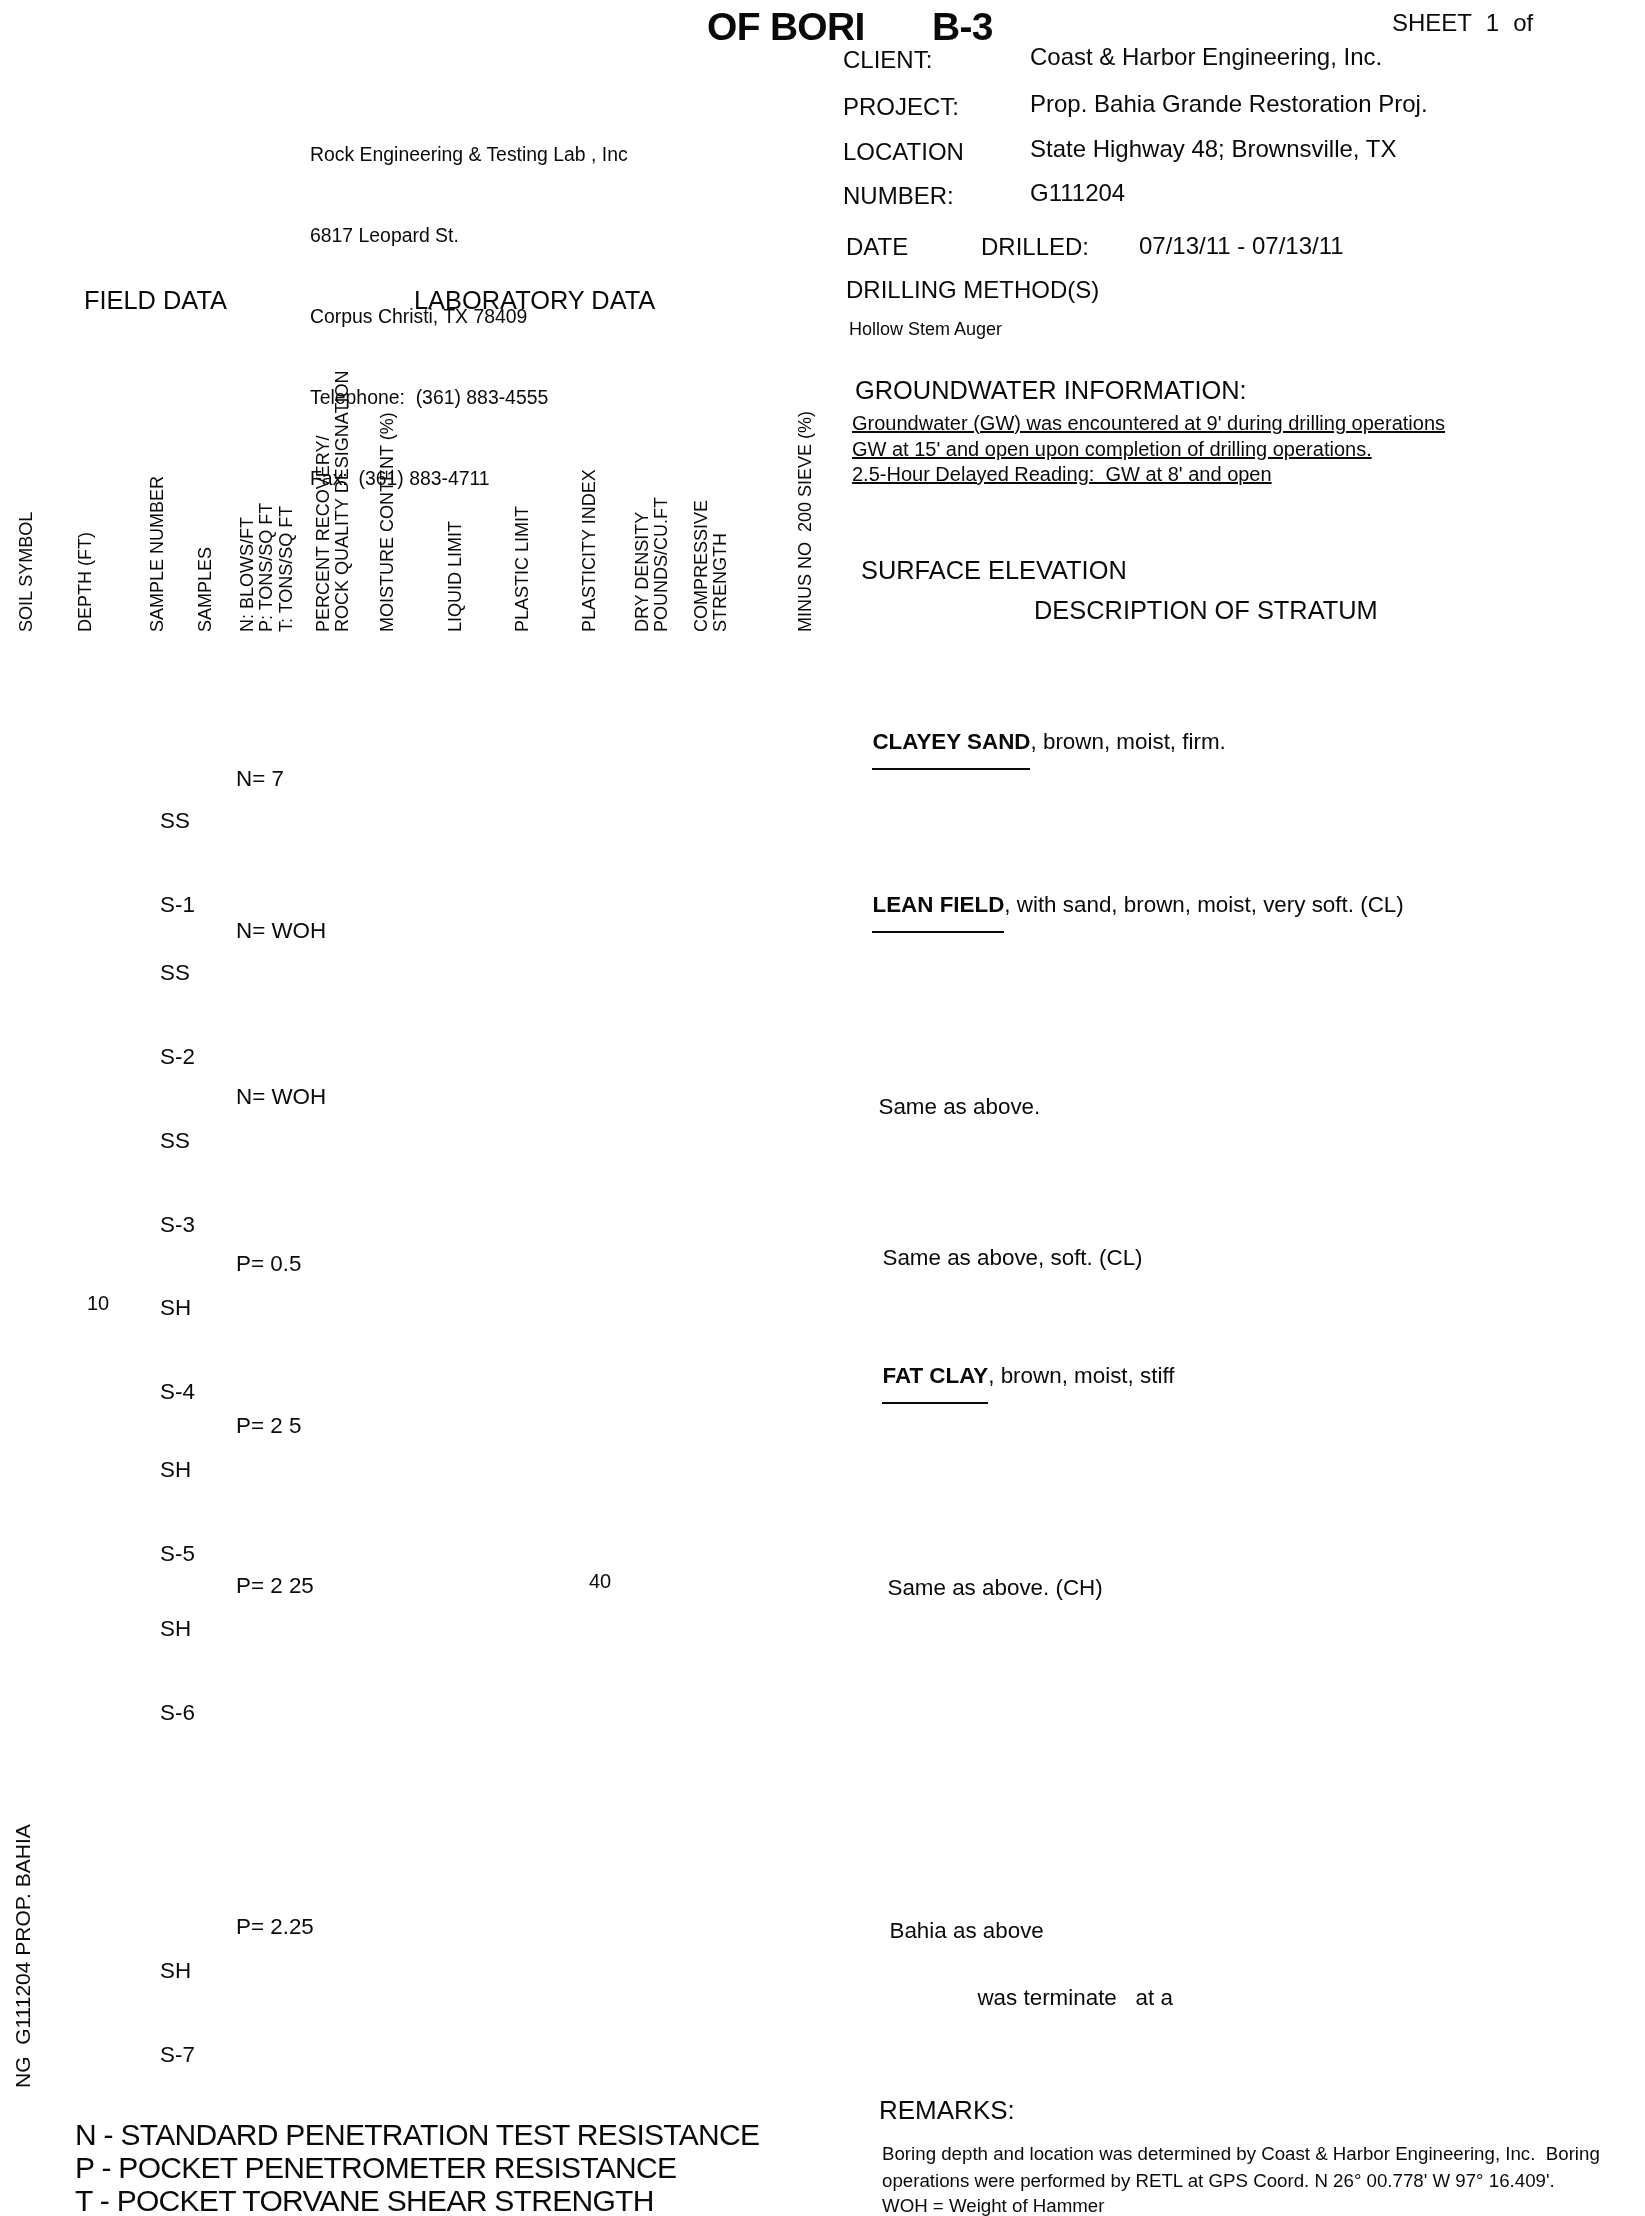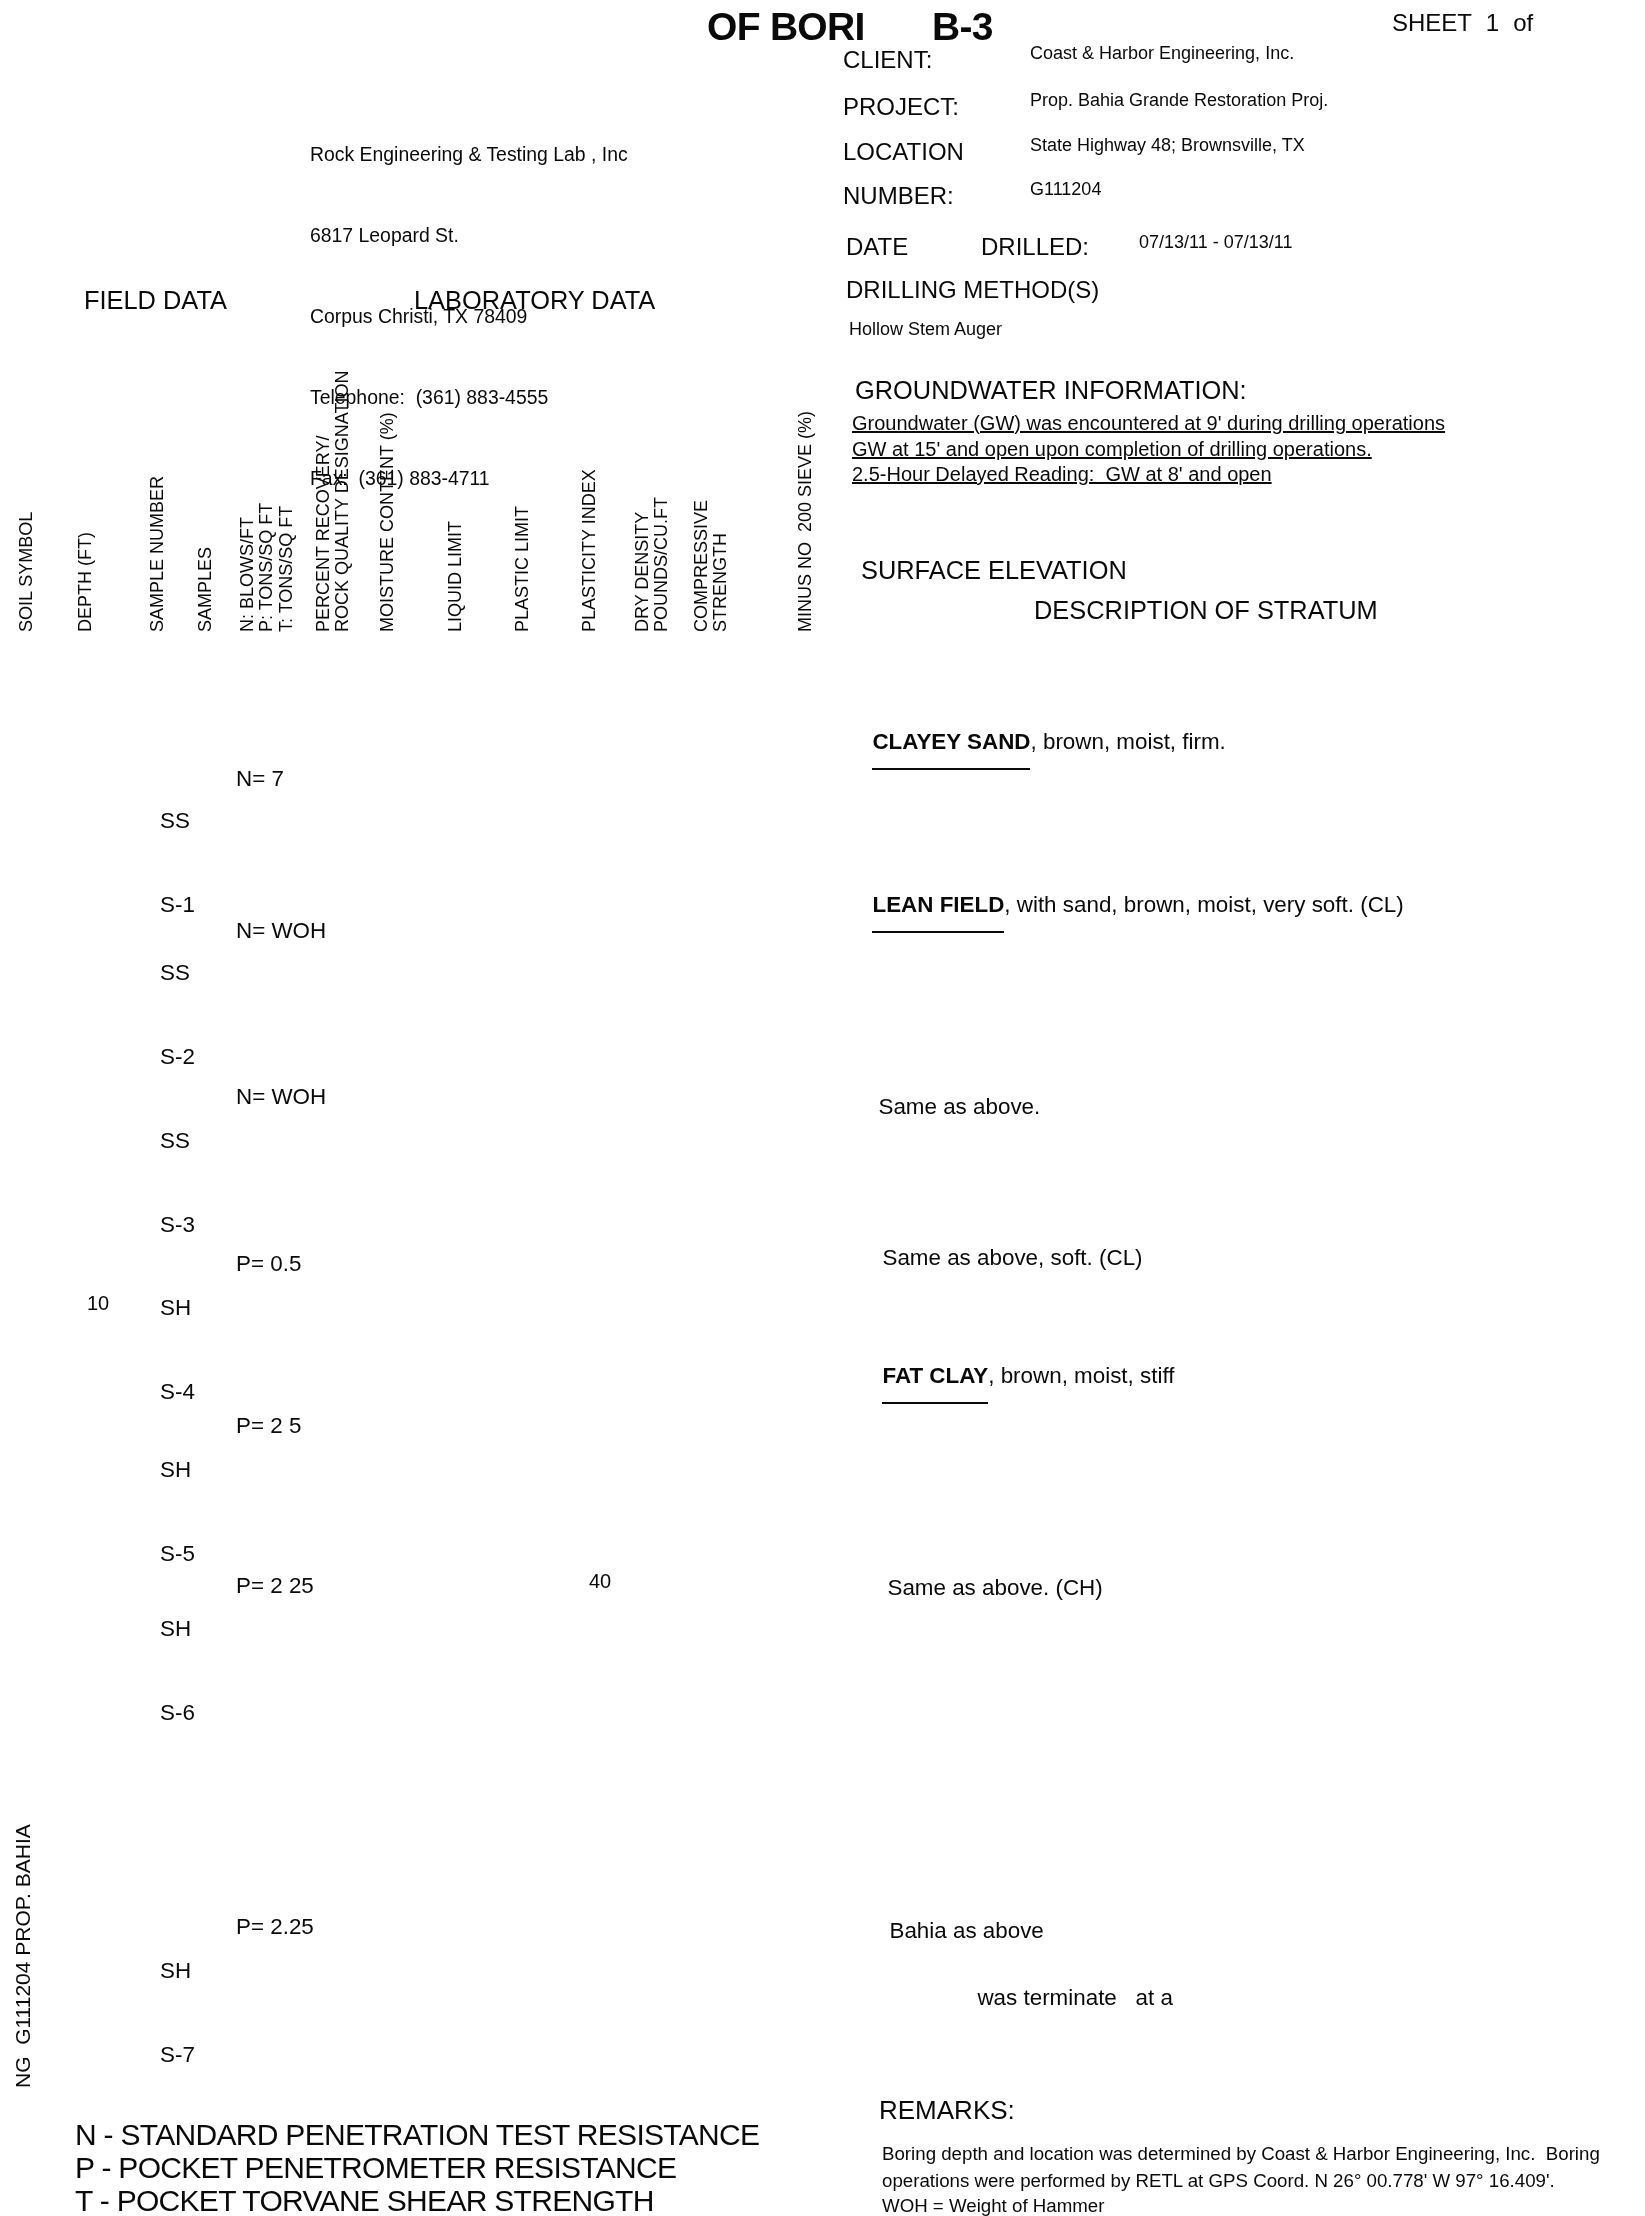--- a/index.html
+++ b/index.html
@@ -11,21 +11,21 @@
     -webkit-font-smoothing:antialiased;
   }
   .abs{position:absolute;}
   
   .page-title{font-size:39px;font-weight:bold;letter-spacing:-0.7px;}
   .sheet{font-size:24px;word-spacing:7.5px;}
   
   .company{font-size:19.4px;line-height:27px;white-space:pre;}
   
   .info-label{font-size:24px;white-space:pre;}
-  .info-value{font-size:18px;white-space:pre;}
+  .info-value{font-size:24px;white-space:pre;}
   .small-text{font-size:20px;line-height:25.4px;white-space:pre;text-decoration:underline;}
   .section-heading{font-size:25.4px;white-space:pre;}
   
   .vcol{
     position:absolute;
     transform:rotate(-90deg);
     transform-origin:0 0;
     font-size:18px;line-height:19.4px;
     white-space:pre;
   }

